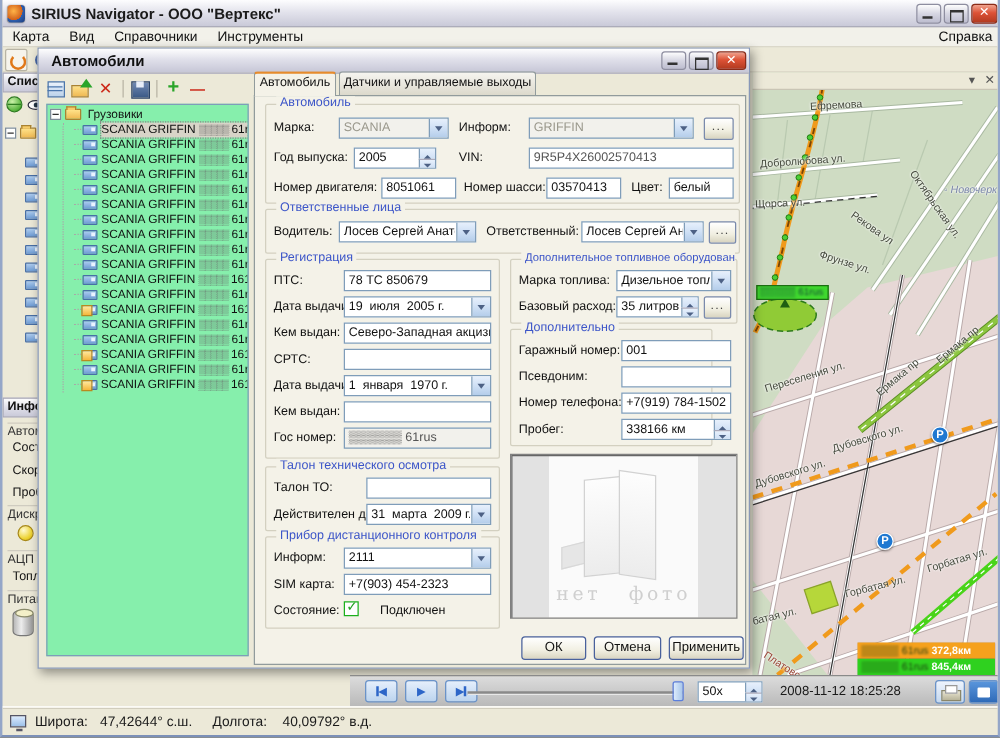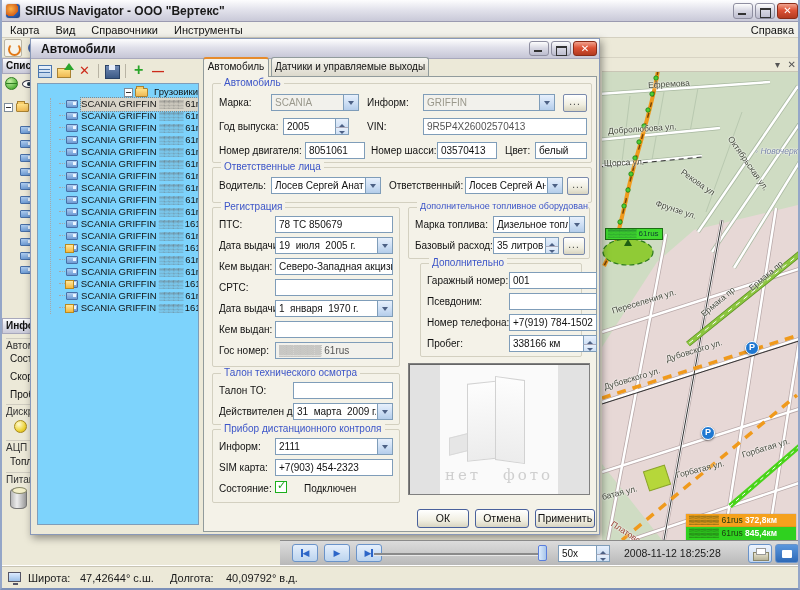--- a/index.html
+++ b/index.html
@@ -78,21 +78,21 @@
   .tb-table::before{content:"";position:absolute;left:2px;top:2px;width:12px;height:11px;border:1px solid #4a76ad;background:linear-gradient(180deg,#eaf2fc,#bcd2ea);}
   .tb-table::after{content:"";position:absolute;left:2px;top:6px;width:12px;height:1px;background:#4a76ad;box-shadow:0 3px 0 #4a76ad;}
   .tb-import::before{content:"";position:absolute;left:1px;top:5px;width:12px;height:8px;background:linear-gradient(180deg,#ffe289,#efb953);border:1px solid #a98232;}
   .tb-import::after{content:"";position:absolute;right:0;top:0;width:0;height:0;border:5px solid transparent;border-bottom:7px solid #2aa52a;border-top:none;}
   .tb-delete::before{content:"✕";position:absolute;left:3px;top:0;color:#cc2a1a;font-weight:bold;font-size:13px;}
   .tb-save::before{content:"";position:absolute;left:2px;top:2px;width:13px;height:12px;background:linear-gradient(180deg,#7089b3,#3c5a86);border:1px solid #2a4266;}
   .tb-save::after{content:"";position:absolute;left:6px;top:2px;width:6px;height:5px;background:#e8eef8;}
   .tb-add::before{content:"+";position:absolute;left:4px;top:-2px;color:#2aa52a;font-weight:bold;font-size:16px;}
   .tb-remove::before{content:"—";position:absolute;left:2px;top:1px;color:#cc2a1a;font-weight:bold;font-size:12px;}
 
-  #tree{position:absolute;left:6px;top:44px;width:162px;height:442px;background:#7dd3fc;border:1px solid #7f9db9;overflow:hidden;font-size:9.5px;text-align:right;}
+  #tree{position:absolute;left:6px;top:44px;width:162px;height:442px;background:#86efac;border:1px solid #7f9db9;overflow:hidden;font-size:9.5px;}
   .tree-root{padding:2px 0 1px 2px;white-space:nowrap;}
   .tree-root .rlabel{margin-left:3px;}
   .tree-kids{margin-left:12px;border-left:1px dotted #a8a8a8;}
   .titem{position:relative;height:12px;line-height:12px;white-space:nowrap;padding-left:8px;display:flex;align-items:center;}
   .titem::before{content:"";width:6px;height:1px;border-top:1px dotted #a8a8a8;margin-right:1px;flex:0 0 auto;}
   .titem .tlabel{margin-left:3px;overflow:hidden;}
   .titem.sel .tlabel{background:#d8d4c8;outline:1px dotted #888;}
   .plate-obsc{font-size:8px;letter-spacing:-1px;color:#666;filter:blur(0.4px);}
 
   .tab{position:absolute;top:18px;height:19px;background:linear-gradient(180deg,#f6f5f0,#dcd9cc);border:1px solid #919b9c;border-bottom:none;border-radius:3px 3px 0 0;font-size:10px;text-align:center;line-height:18px;overflow:hidden;white-space:nowrap;}
@@ -531,21 +531,21 @@
           </div>
         <span class="flabel" style="left:6px;top:32px;">Базовый расход:</span>
         <div class="spin" style="left:84px;top:29px;width:66px;">
             <span class="stext">35 литров</span>
             <span class="sup"></span>
             <span class="sdn"></span>
           </div>
         <div class="ellipsis-btn" style="left:154px;top:29px;width:22px;">...</div>
       </div>
 
-      <div class="group" style="left:216px;top:186px;width:162px;height:94px;">
+      <div class="group" style="left:204px;top:186px;width:162px;height:94px;">
         <span class="gtitle">Дополнительно</span>
         <span class="flabel" style="left:6px;top:11px;">Гаражный номер:</span>
         <div class="fval" style="left:88px;top:8px;width:88px;">001</div>
         <span class="flabel" style="left:6px;top:32px;">Псевдоним:</span>
         <div class="fval" style="left:88px;top:29px;width:88px;"></div>
         <span class="flabel" style="left:6px;top:53px;">Номер телефона:</span>
         <div class="fval" style="left:88px;top:50px;width:88px;">+7(919) 784-1502</div>
         <span class="flabel" style="left:6px;top:74px;">Пробег:</span>
         <div class="spin" style="left:88px;top:71px;width:88px;">
             <span class="stext">338166 км</span>

